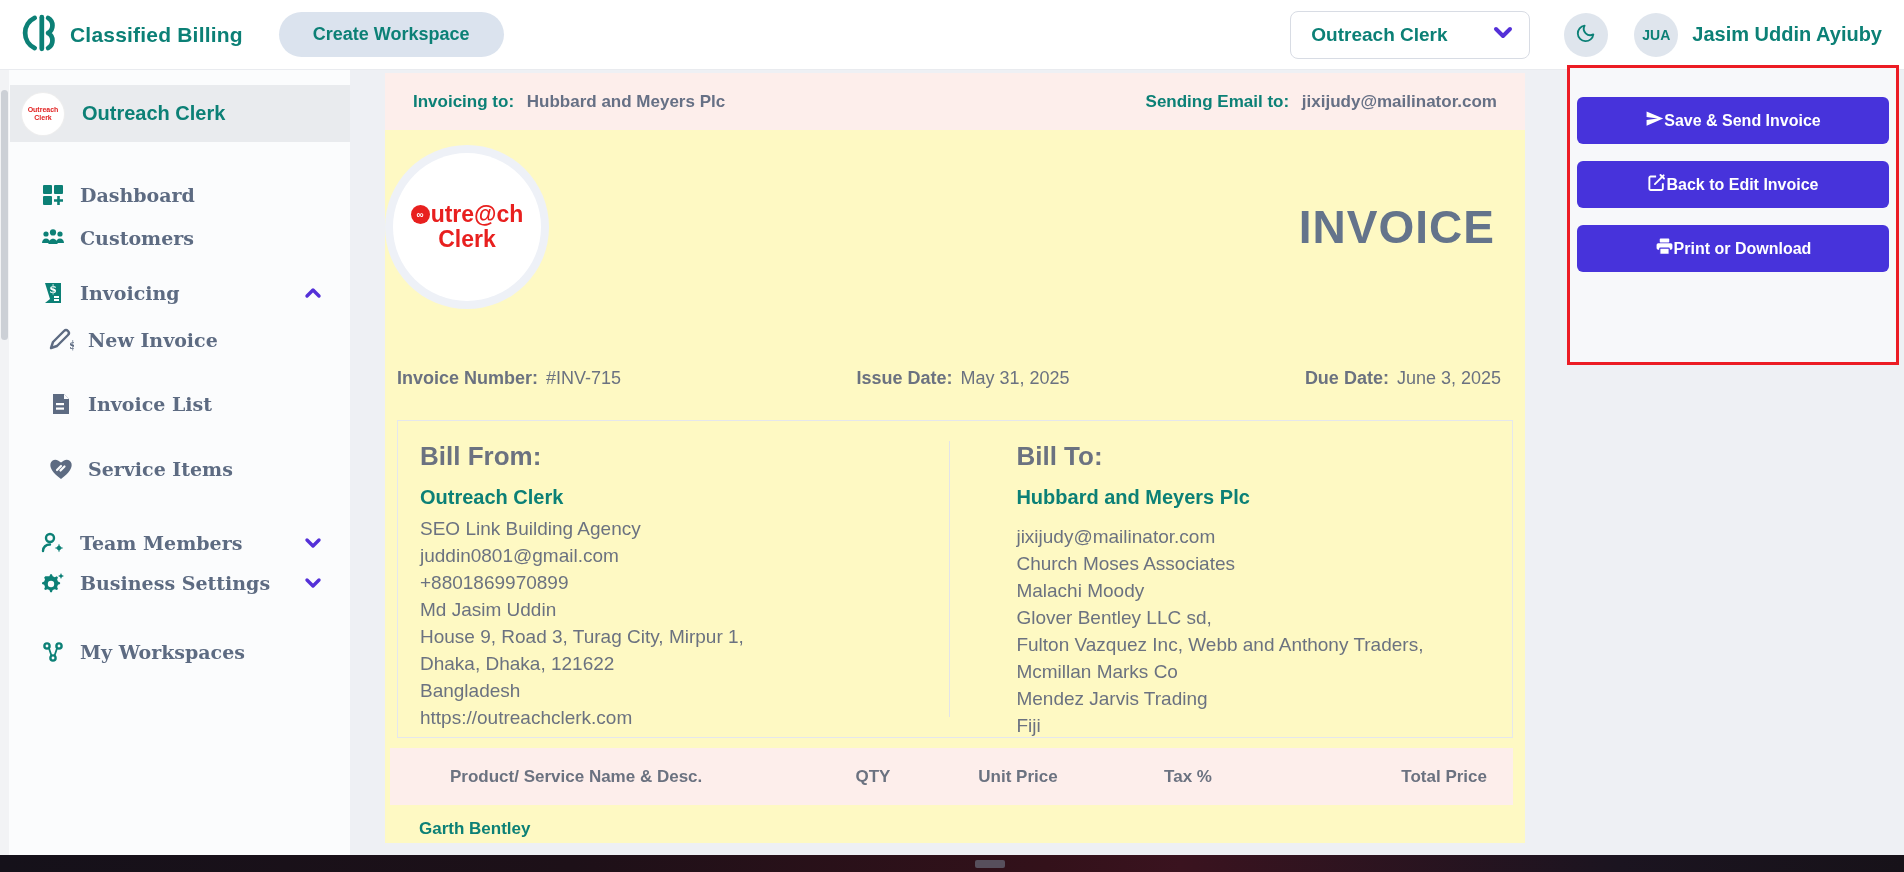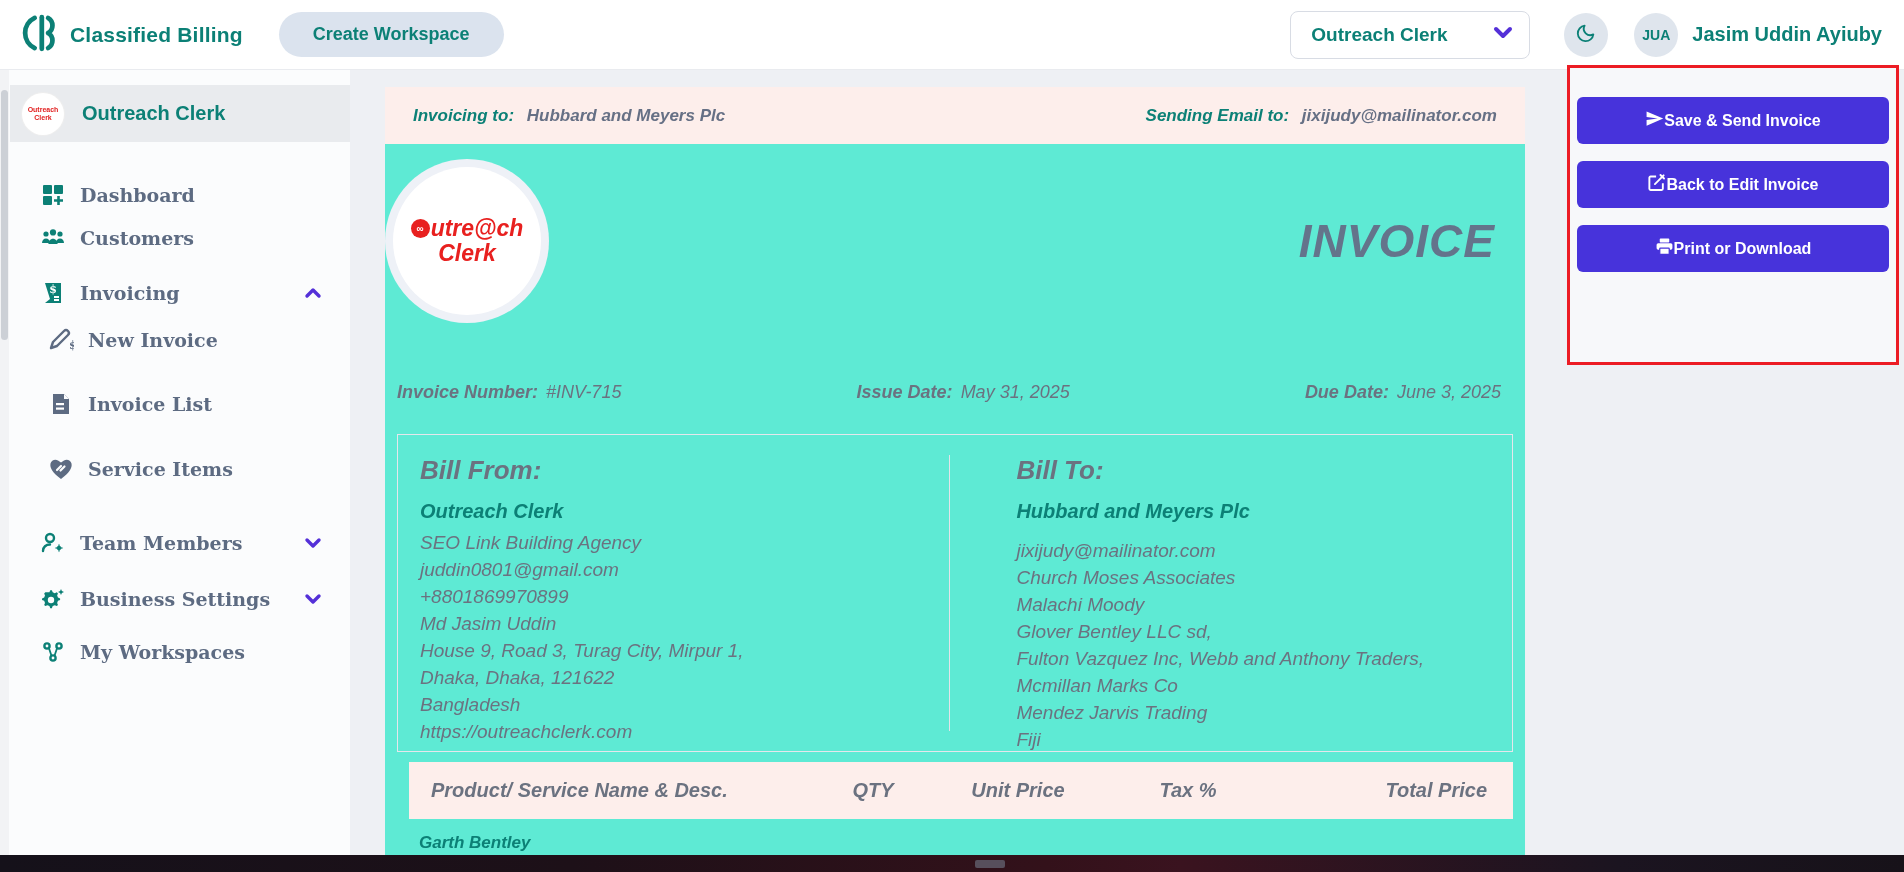--- a/index.html
+++ b/index.html
@@ -54,22 +54,22 @@
   .nav-item {
     position:absolute; left:0; width:350px; height:44px; display:flex; align-items:center;
     cursor:pointer; font-family:"DejaVu Serif", serif; font-weight:bold; color:#5d6b82; font-size:19px;
   }
   .nav-item .ic { width:26px; display:flex; justify-content:center; margin-left:40px; }
   .nav-item.sub .ic { margin-left:48px; }
   .nav-item .lbl { margin-left:14px; }
   .nav-item .chev { position:absolute; right:28px; display:flex; }
   
   .card {
-    position:absolute; left:385px; top:17px; width:1140px; height:770px;
-    background:#5eead4; overflow:hidden;font-style:italic;
+    position:absolute; left:385px; top:3px; width:1140px; height:770px;
+    background:#fef9c3; overflow:hidden;
   }
   .strip {
     height:57px; background:#fdeeeb; display:flex; align-items:center;
     justify-content:space-between; padding:0 28px;
   }
   .strip .pair { font-size:17px; }
   .strip .lab { color:#0c8076; font-weight:bold; }
   .strip .val { color:#667085; font-weight:bold; margin-left:8px; }
   .logo-row { margin-top:22px; height:150px; display:flex; align-items:center; justify-content:space-between; padding:0 30px 0 8px; }
   .inv-logo {
@@ -89,22 +89,22 @@
     margin:31px 12px 0 12px; border:1px solid #e5e7ec; height:318px;
     display:flex; padding:20px 0; overflow:hidden;
   }
   .bill-col { width:49.5%; padding-left:22px; }
   .bill-col.right { width:50.5%; border-left:1px solid #e2e4e9; padding-left:66px; }
   .bill-h { color:#6b7280; font-size:26px; font-weight:bold; }
   .bill-name { color:#0c8076; font-size:20px; font-weight:bold; margin-top:14px; }
   .bill-lines { margin-top:6px; color:#6b7280; font-size:19px; line-height:27px; }
   .bill-col.right .bill-lines { margin-top:14px; }
   .tbl-head {
-    margin:10px 12px 0 24px; height:57px; background:#fdeeeb;
-    display:flex; align-items:center; color:#6b7280; font-weight:bold; font-size:20px;
+    margin:10px 12px 0 5px; height:57px; background:#fdeeeb;
+    display:flex; align-items:center; color:#6b7280; font-weight:bold; font-size:17px;padding-left:38px;
   }
   .th-name { flex:1; padding-left:22px; }
   .th-qty { width:120px; text-align:center; }
   .th-unit { width:170px; text-align:center; }
   .th-tax { width:170px; text-align:center; }
   .th-total { width:240px; text-align:right; padding-right:26px; }
   .row-first { margin:14px 12px 0 12px; padding-left:22px; color:#0c8076; font-weight:bold; font-size:17px; }
   
   .actions {
     position:absolute; left:1567px; top:-5px; width:332px; height:300px;
@@ -265,21 +265,21 @@
           </svg>
         </span>
         <span class="lbl">Team Members</span>
         <span class="chev">
           <svg width="18" height="12" viewBox="0 0 18 12">
               <path d="M3 3 L9 9 L15 3" stroke="#5430d8" stroke-width="3.4" fill="none" stroke-linecap="round" stroke-linejoin="round"></path>
             </svg>
         </span>
       </div>
 
-      <div class="nav-item" style="top:507px;">
+      <div class="nav-item" style="top:491px;">
         <span class="ic">
           <svg width="26" height="24" viewBox="0 0 26 24" fill="#0c8076">
             <path d="M10 4.5 l1-2.5 h2 l1 2.5 2.5 1 2.5-1 1.4 1.4-1 2.5 1 2.5 2.6 1 v2 l-2.6 1-1 2.5 1 2.5-1.4 1.4-2.5-1-2.5 1-1 2.7 h-2 l-1-2.7-2.5-1-2.5 1-1.4-1.4 1-2.5-1-2.5-2.6-1 v-2 l2.6-1 1-2.5-1-2.5 1.4-1.4 z" transform="scale(0.82) translate(1.5,2)"></path>
             <circle cx="11" cy="13" r="3.2" fill="#fbfcfd"></circle>
             <path d="M21 2 l.9 2.1 2.1.9 -2.1.9 -.9 2.1 -.9-2.1 -2.1-.9 2.1-.9 z"></path>
           </svg>
         </span>
         <span class="lbl">Business Settings</span>
         <span class="chev">
           <svg width="18" height="12" viewBox="0 0 18 12">

